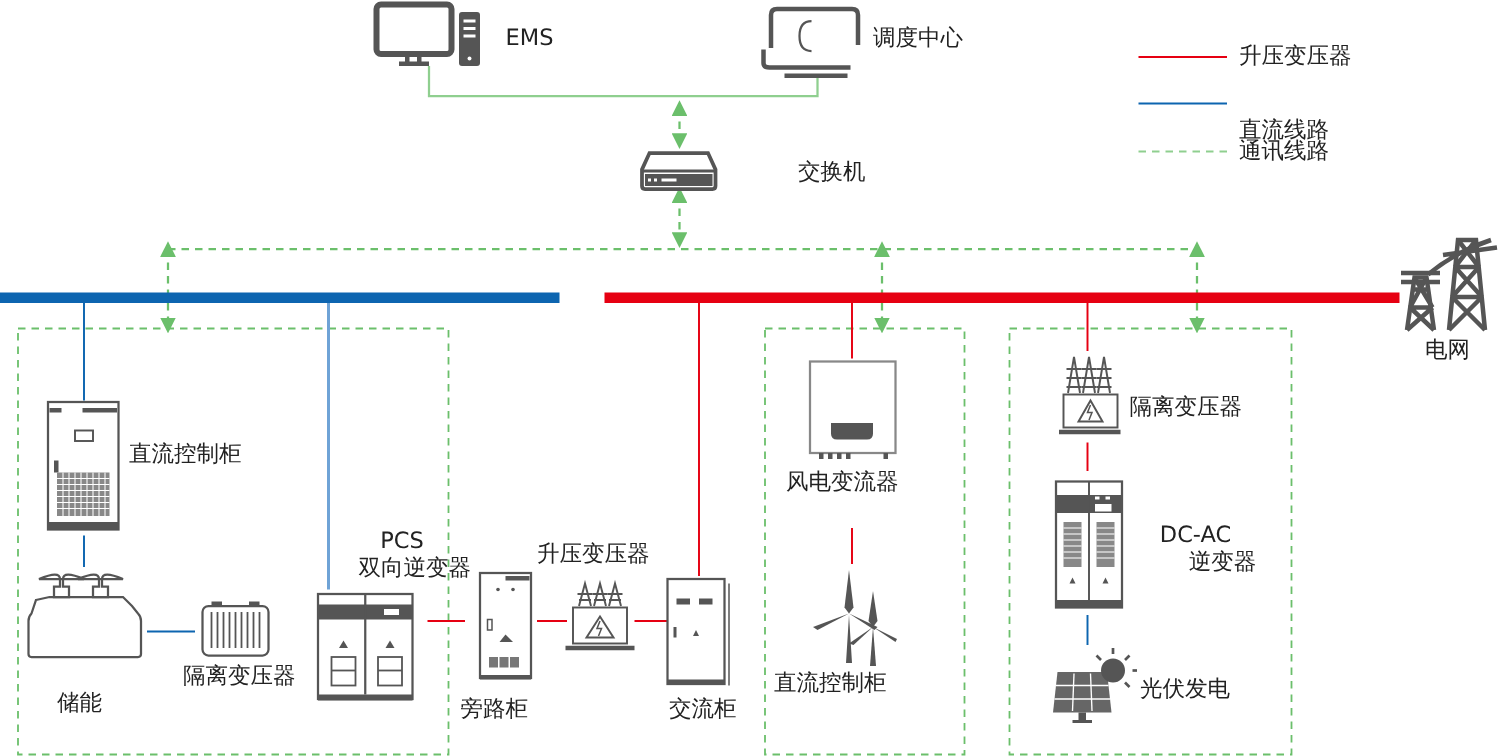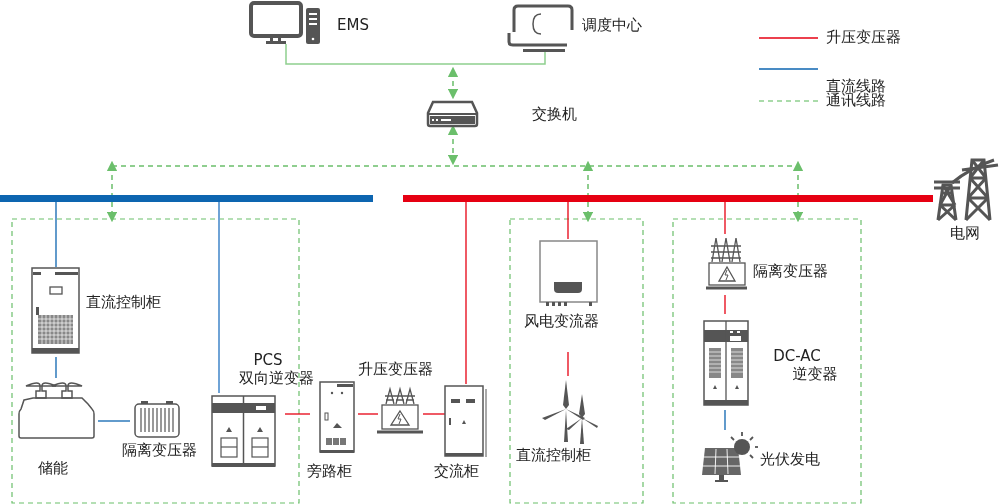--- a/index.html
+++ b/index.html
@@ -291,22 +291,22 @@
 <div class="lbl" style="left:950px;top:225px;">电网</div>
 
 <div class="lbl" style="left:86px;top:294px;">直流控制柜</div>
 <div class="lbl" style="left:38px;top:442px;margin-top:18px;">储能</div>
 <div class="lbl" style="left:122px;top:442px;">隔离变压器</div>
 
 <div class="lbl c" style="left:222px;top:352px;width:92px;">PCS</div>
 <div class="lbl c" style="left:222px;top:370px;width:92px;text-align:right;">双向逆变器</div>
 
 <div class="lbl" style="left:358px;top:361px;text-align:right;">升压变压器</div>
-<div class="lbl" style="left:307px;top:464px;font-family:Liberation Mono, monospace;">旁路柜</div>
-<div class="lbl" style="left:434px;top:464px;font-family:Liberation Mono, monospace;">交流柜</div>
+<div class="lbl" style="left:307px;top:464px;">旁路柜</div>
+<div class="lbl" style="left:446px;top:464px;">交流柜</div>
 
 <div class="lbl" style="left:524px;top:313px;">风电变流器</div>
 <div class="lbl" style="left:516px;top:447px;">直流控制柜</div>
 
 <div class="lbl" style="left:753px;top:263px;">隔离变压器</div>
 <div class="lbl c" style="left:762px;top:348px;width:70px;">DC-AC</div>
 <div class="lbl c" style="left:780px;top:366px;width:70px;">逆变器</div>
 <div class="lbl" style="left:760px;top:451px;text-align:center;">光伏发电</div>
 </div>
 

